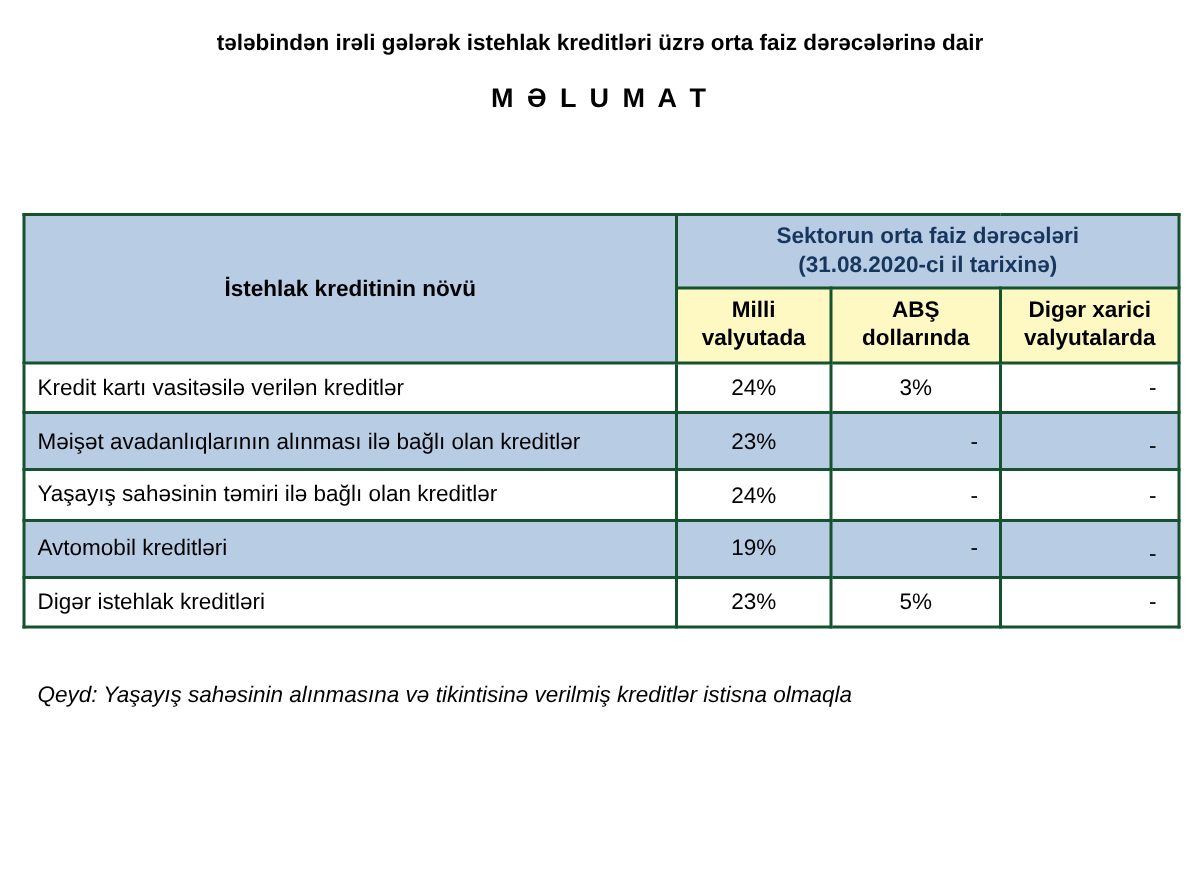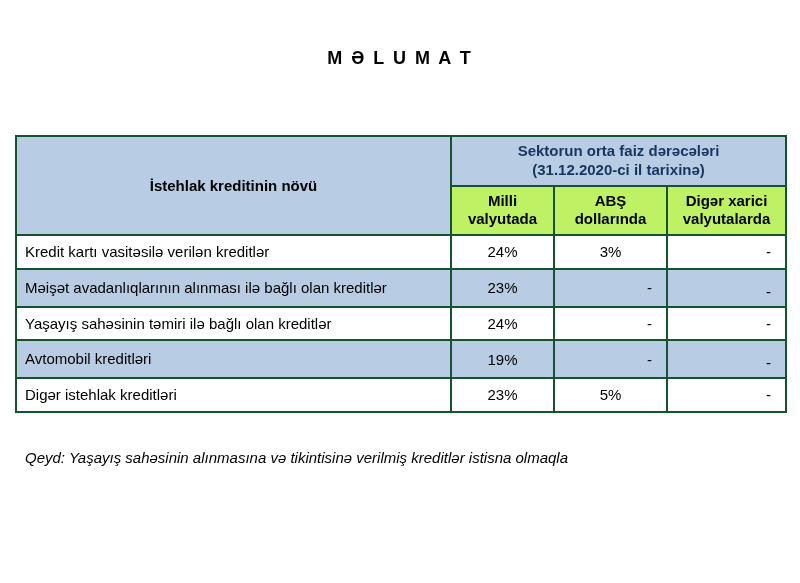--- a/index.html
+++ b/index.html
@@ -21,21 +21,21 @@
     font-weight: bold;
     font-size: 15px;
     line-height: 1.25;
   }
   .title-line1 { margin-bottom: 17px; }
   .melumat-heading {
     text-align: center;
     font-weight: bold;
     font-size: 18px;
     letter-spacing: 2px;
-    margin-top: 28px;
+    margin-top: 16px;
   }
   table.rates {
     border-collapse: collapse;
     table-layout: fixed;
     width: 770px;
     margin: 66px auto 0 auto;
   }
   table.rates th, table.rates td {
     border: 2px solid #14532d;
     font-size: 15px;
@@ -55,21 +55,21 @@
   }
   th.group-header {
     background: var(--header-fill, #b8cce4);
     color: var(--header-text, #17365d);
     font-weight: bold;
     text-align: center;
     padding: 5px 6px;
     line-height: 1.25;
   }
   th.sub-header {
-    background: #bef264;
+    background: #fef9c3;
     font-weight: bold;
     text-align: center;
     padding: 5px 4px;
     line-height: 1.25;
   }
   td.label-cell {
     font-weight: normal;
     text-align: left;
     padding: 6px 8px;
     line-height: 1.3;
@@ -85,37 +85,38 @@
     font-size: 15px;
     margin: 36px 0 13px 10px;
   }
 </style>
 </head>
 <body>
 
 <div class="page">
 
   <div class="title-block">
+    <div class="title-line2">tələbindən irəli gələrək istehlak kreditləri üzrə orta faiz dərəcələrinə dair</div>
   </div>
 
   <div class="melumat-heading">M Ə L U M A T</div>
 
   <table class="rates">
     <colgroup>
       <col class="c-label">
       <col class="c-milli">
       <col class="c-usd">
       <col class="c-other">
     </colgroup>
     <thead>
       <tr>
         <th rowspan="2" class="corner-cell">İstehlak kreditinin növü</th>
         <th colspan="3" class="group-header">
           <div>Sektorun orta faiz dərəcələri</div>
-          <div>(31.12.2020-ci il tarixinə)</div>
+          <div>(31.08.2020-ci il tarixinə)</div>
         </th>
       </tr>
       <tr>
         <th class="sub-header">Milli valyutada</th>
         <th class="sub-header">ABŞ dollarında</th>
         <th class="sub-header">Digər xarici valyutalarda</th>
       </tr>
     </thead>
     <tbody id="table-body">
         <tr class="plain">

